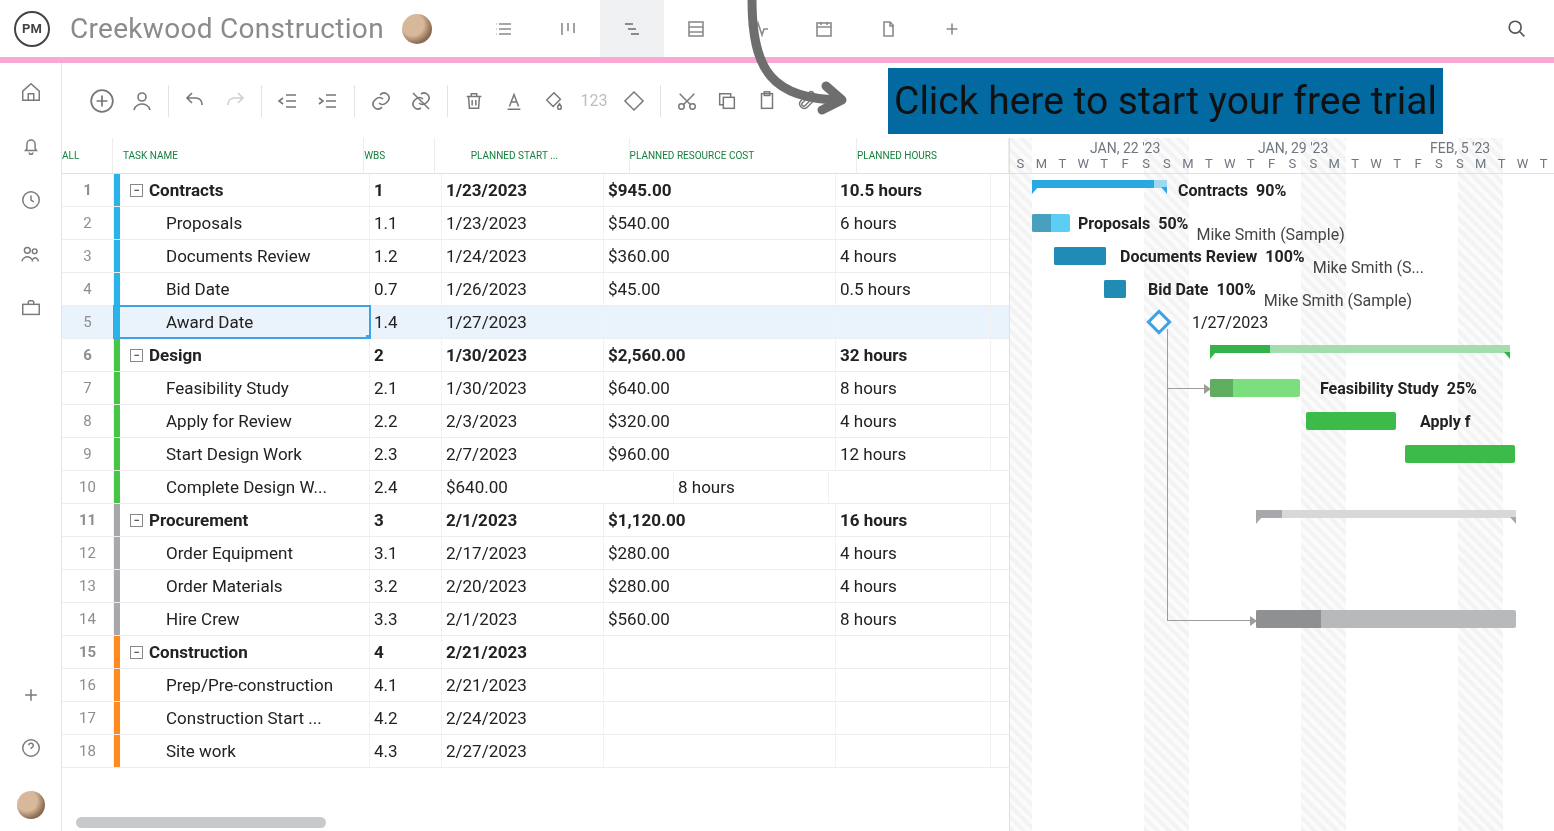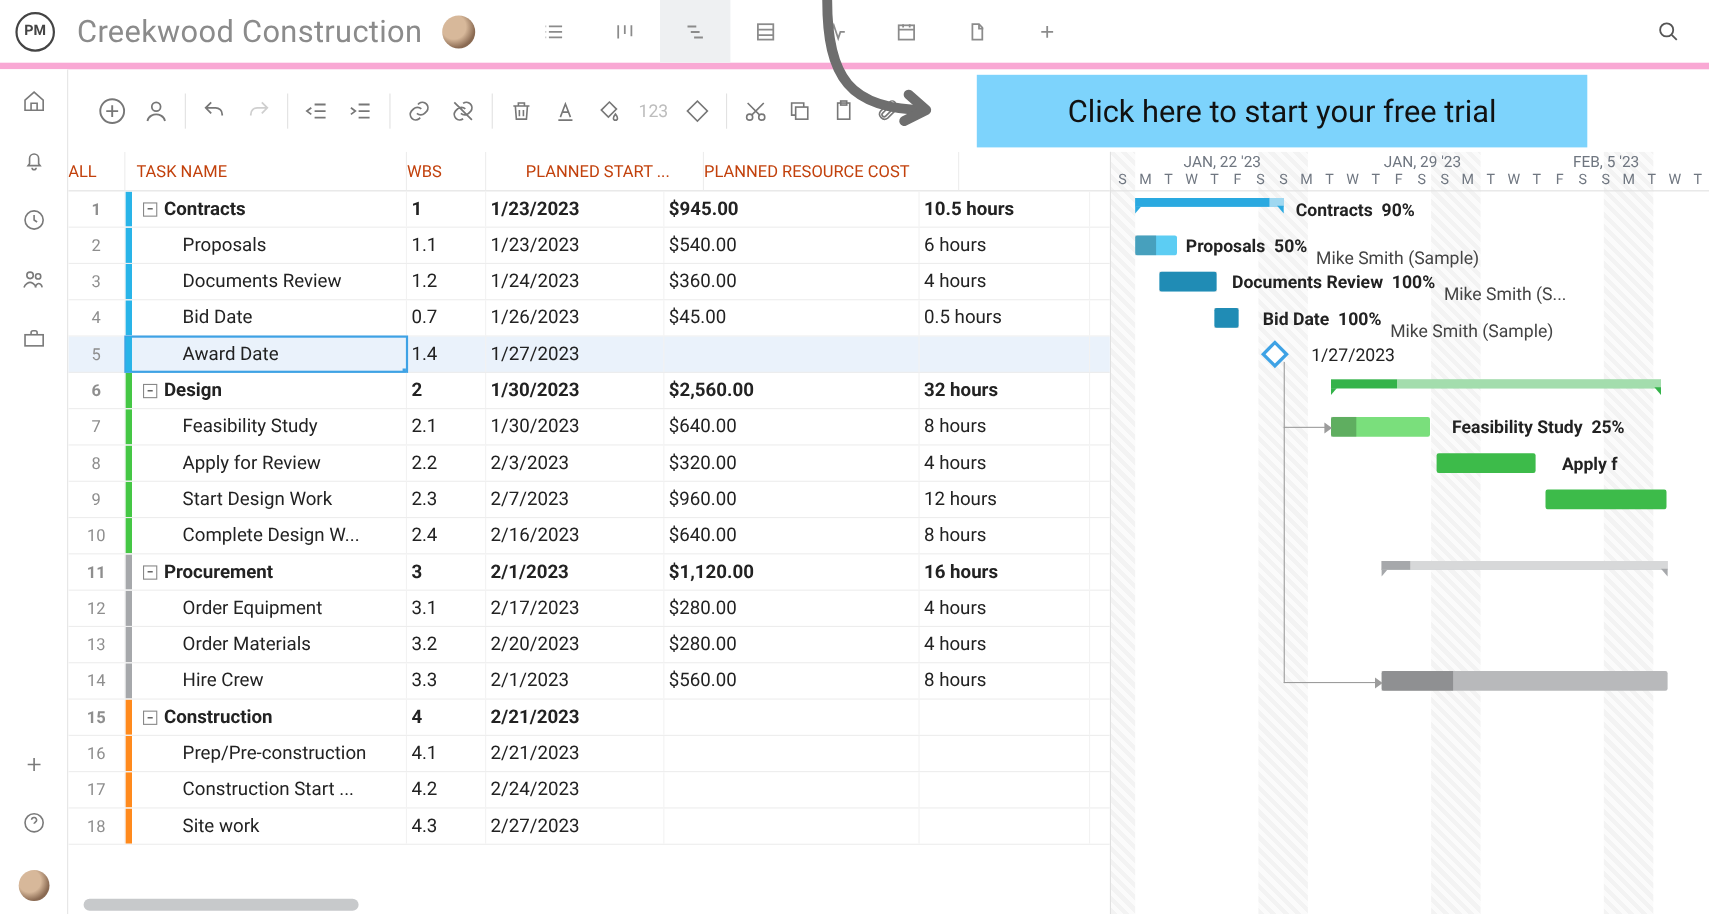--- a/index.html
+++ b/index.html
@@ -14,26 +14,26 @@
   .view-tab.active{background:#eef0f2;}
   .search-btn{margin-left:auto;margin-right:26px;color:#555;cursor:pointer;}
   
   .left-rail{position:absolute;left:0;top:63px;bottom:0;width:62px;border-right:1px solid #e5e5e5;display:flex;flex-direction:column;align-items:center;padding-top:18px;gap:32px;color:#7a7a7a;background:#fff;z-index:5;}
   .rail-spacer{flex:1;}
   .rail-avatar{width:28px;height:28px;border-radius:50%;background:radial-gradient(circle at 35% 35%,#d7b89a 0 40%,#8a6a52 70%);margin-bottom:12px;}
   
   .toolbar{position:absolute;left:62px;right:0;top:63px;height:75px;display:flex;align-items:center;padding:0 20px;}
   .tool-btn{width:40px;height:40px;display:flex;align-items:center;justify-content:center;color:#777;border-radius:6px;cursor:pointer;}
   .tool-sep{width:1px;height:32px;background:#e2e2e2;margin:0 6px;}
-  .cta-banner{position:absolute;top:68px;left:888px;width:555px;height:66px;background:#7dd3fc;display:flex;align-items:center;justify-content:center;font-size:28px;color:#111;z-index:30;}
+  .cta-banner{position:absolute;top:68px;left:888px;width:555px;height:66px;background:#0369a1;display:flex;align-items:center;justify-content:center;font-size:39px;color:#111;z-index:30;}
   .cta-arrow{position:absolute;top:0;left:712px;width:180px;height:130px;z-index:25;pointer-events:none;}
   
   .content{position:absolute;left:62px;right:0;top:138px;bottom:0;display:flex;}
   .grid{width:948px;border-right:1px solid #e0e0e0;display:flex;flex-direction:column;overflow:hidden;}
-  .grid-header{display:flex;height:36px;border-bottom:1px solid #e0e0e0;font-size:15px;color:#c2410c;}
+  .grid-header{display:flex;height:36px;border-bottom:1px solid #e0e0e0;font-size:10px;color:#15803d;}
   .col-num{width:52px;text-align:center;}
   .col-name{width:256px;padding-left:10px;}
   .col-wbs{width:72px;}
   .col-start{width:162px;margin-left:36px;}
   .col-cost{width:232px;}
   .col-hours{width:155px;}
   .grid-header > div{border-right:1px solid #ededed;height:100%;display:flex;align-items:center;white-space:nowrap;overflow:hidden;text-overflow:ellipsis;}
   .grid-body{flex:1;overflow:hidden;}
   .row{display:flex;height:33px;border-bottom:1px solid #ededed;font-size:17px;align-items:center;}
   .row > div{border-right:1px solid #f2f2f2;height:100%;display:flex;align-items:center;white-space:nowrap;overflow:hidden;text-overflow:ellipsis;}
@@ -286,20 +286,21 @@
 
 <div class="content">
 
   <div class="grid">
     <div class="grid-header">
       <div class="col-num">ALL</div>
       <div class="col-name">TASK NAME</div>
       <div class="col-wbs">WBS</div>
       <div class="col-start">PLANNED START ...</div>
       <div class="col-cost">PLANNED RESOURCE COST</div>
+      <div class="col-hours">PLANNED HOURS</div>
     </div>
     <div class="grid-body" id="grid-body">
         <div class="row summary">
           <div class="num-cell">1</div>
           <div class="name-cell">
             <div class="color-bar c-blue"></div>
             <div class="name-inner">
               <span class="collapse-box">−</span>
               <span>Contracts</span>
             </div>
@@ -417,21 +418,20 @@
         </div>
         <div class="row indent-1">
           <div class="num-cell">10</div>
           <div class="name-cell">
             <div class="color-bar c-green"></div>
             <div class="name-inner">
               <span>Complete Design W...</span>
             </div>
           </div>
           <div class="wbs-cell">2.4</div>
-          <div class="start-cell">2/16/2023</div>
           <div class="cost-cell">$640.00</div>
           <div class="hours-cell">8 hours</div>
         </div>
         <div class="row summary">
           <div class="num-cell">11</div>
           <div class="name-cell">
             <div class="color-bar c-grey"></div>
             <div class="name-inner">
               <span class="collapse-box">−</span>
               <span>Procurement</span>
@@ -541,21 +541,21 @@
   </div>
 
   <div class="gantt">
     <div class="gantt-stripes" id="gantt-stripes">
         <div class="weekend" style="left: 0px; width: 22px;"></div>
         <div class="weekend" style="left: 134px; width: 45px;"></div>
         <div class="weekend" style="left: 291px; width: 45px;"></div>
         <div class="weekend" style="left: 448px; width: 45px;"></div>
       </div>
     <div class="gantt-header" id="gantt-header">
-        <span class="gh-month" style="left: 66px;">JAN, 22 '23</span>
+        <span class="gh-month" style="left: 80px;">JAN, 22 '23</span>
         <span class="gh-month" style="left: 248px;">JAN, 29 '23</span>
         <span class="gh-month" style="left: 420px;">FEB, 5 '23</span>
         <div class="gh-days">
           <div class="gh-day">S</div>
           <div class="gh-day">M</div>
           <div class="gh-day">T</div>
           <div class="gh-day">W</div>
           <div class="gh-day">T</div>
           <div class="gh-day">F</div>
           <div class="gh-day">S</div>

